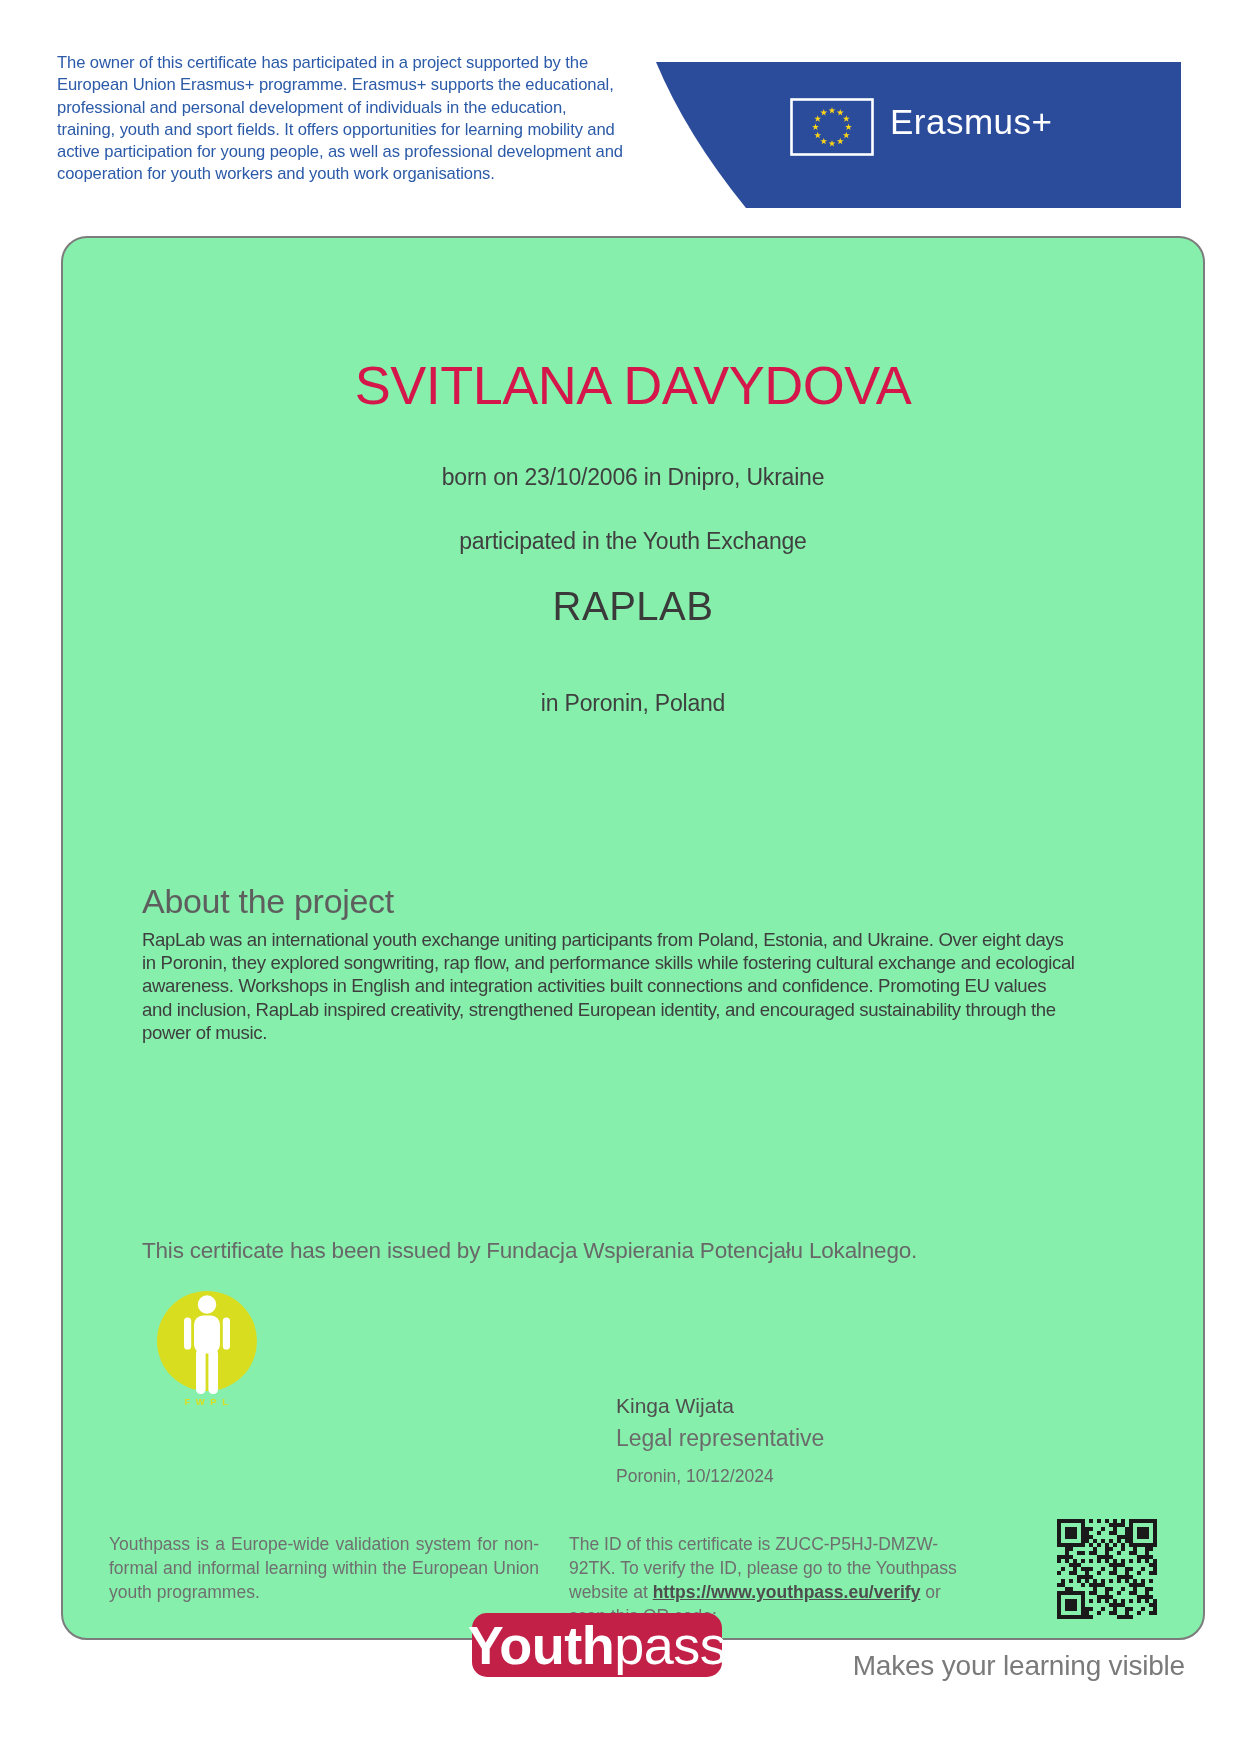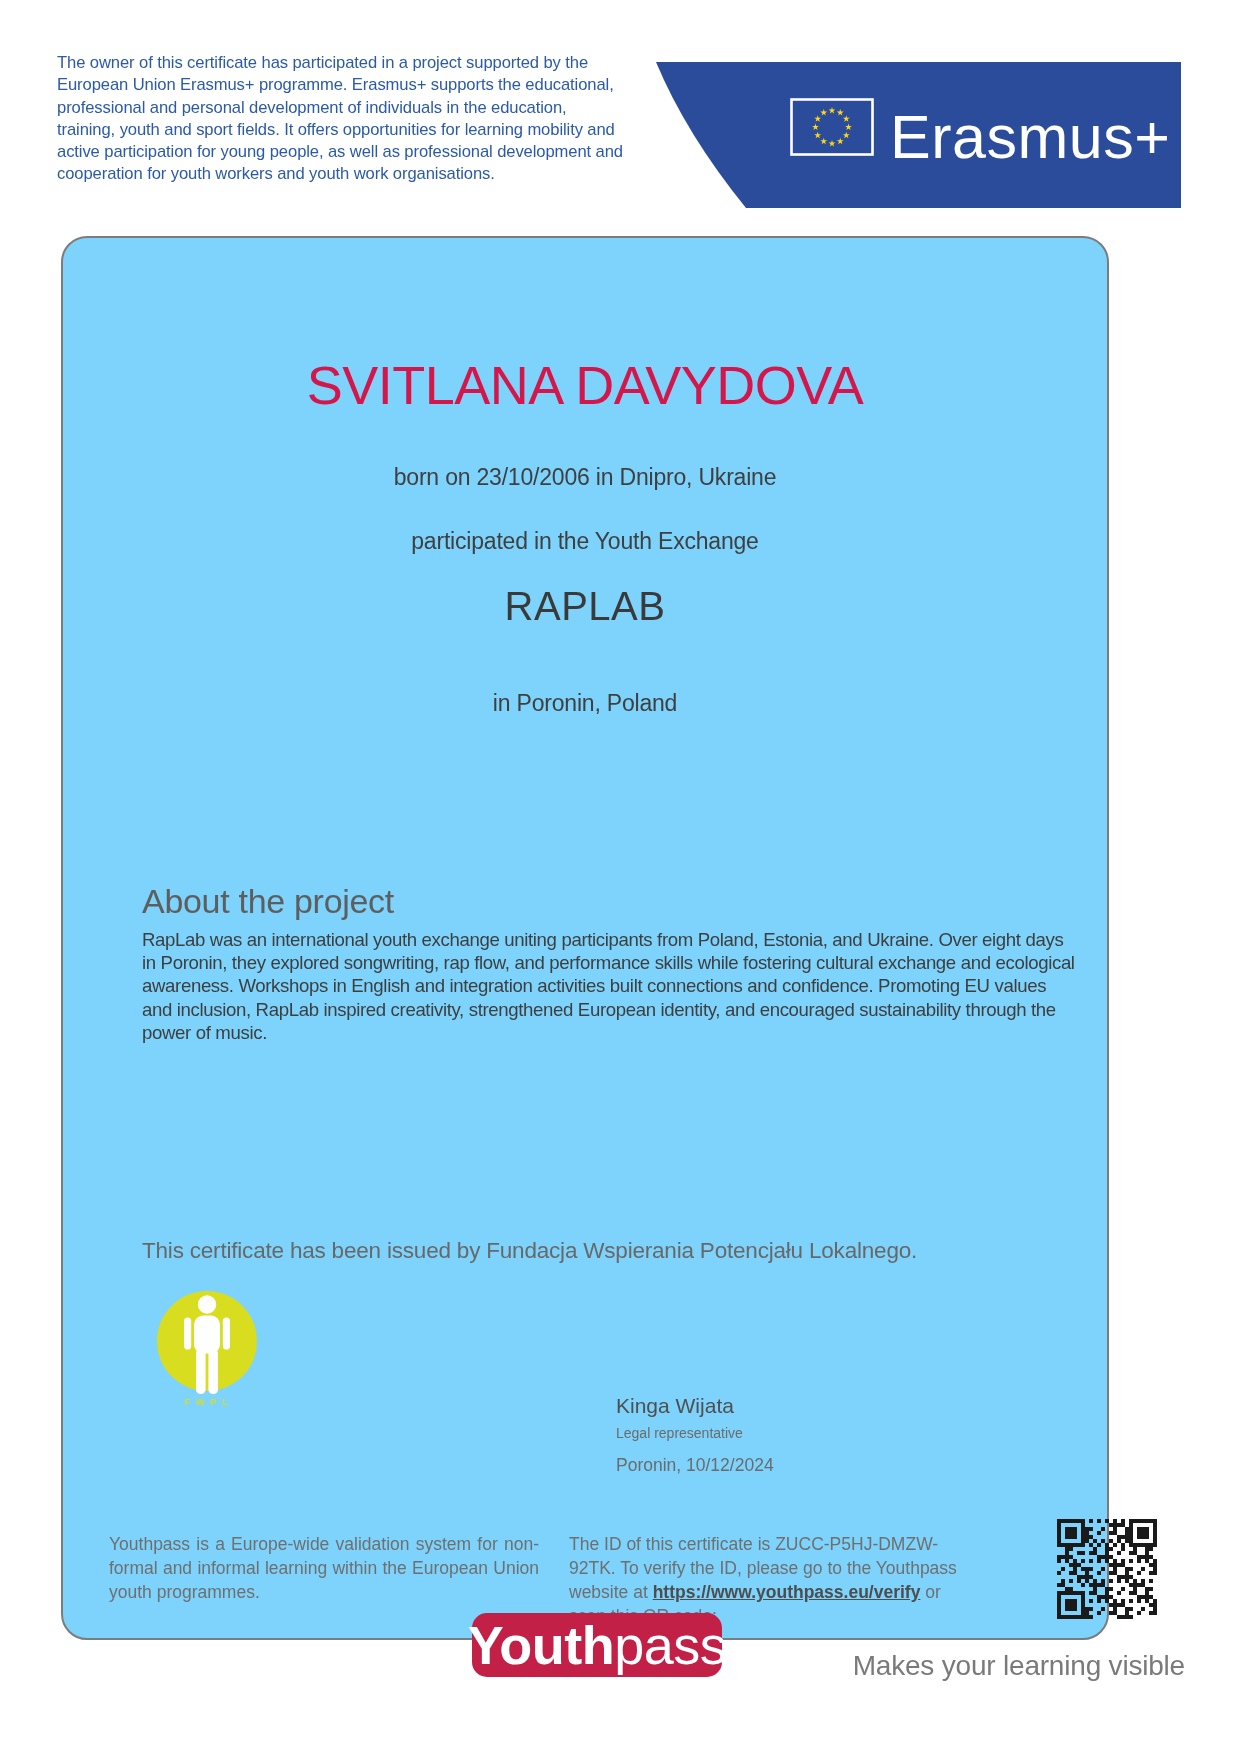--- a/index.html
+++ b/index.html
@@ -14,27 +14,27 @@
   .intro {
     position: absolute; left: 57px; top: 52px; width: 566px;
     font-size: 16.6px; line-height: 22.3px; color: #2B5AA8;
     letter-spacing: -0.1px;
   }
   .banner { position: absolute; left: 618px; top: 62px; width: 563px; height: 146px; }
   .banner svg.shape { position: absolute; inset: 0; }
   .flag { position: absolute; left: 172px; top: 36px; width: 84px; height: 58px; }
   .erasmus-label {
     position: absolute; left: 272px; top: 40px; color: #ffffff;
-    font-size: 61px; font-weight: 400; letter-spacing: 0.5px;
+    font-size: 35px; font-weight: 400; letter-spacing: 0.5px;
   }
 
   
   .card {
-    position: absolute; left: 61px; top: 236px; width: 1048px; height: 1404px;
-    border: 2px solid #7C7C7C; border-radius: 26px; background: #7dd3fc;
+    position: absolute; left: 61px; top: 236px; width: 1144px; height: 1404px;
+    border: 2px solid #7C7C7C; border-radius: 26px; background: #86efac;
   }
   .center-line { position: absolute; left: 0; width: 100%; text-align: center; }
   .holder-name { top: 116px; font-size: 54px; letter-spacing: -0.5px; color: #D5164B; }
   .body-line { font-size: 23px; color: #3F3F3F; letter-spacing: -0.2px; }
   .birth-line { top: 226px; }
   .participation-line { top: 290px; }
   .project-name { top: 346px; font-size: 40px; color: #3A3A3A; letter-spacing: 0.5px; }
   .location-line { top: 452px; }
   .dates-line { top: 514px; }
 
@@ -47,21 +47,21 @@
     font-size: 18.6px; line-height: 23.2px; color: #3E3E3E; letter-spacing: -0.35px;
   }
   .issuer-line {
     position: absolute; left: 79px; top: 1000px;
     font-size: 22.5px; color: #686868; letter-spacing: -0.2px;
   }
   .fwpl-logo { position: absolute; left: 94px; top: 1053px; width: 100px; height: 118px; }
 
   .signature { position: absolute; left: 553px; top: 1156px; }
   .sig-name { font-size: 21px; color: #4F4F4F; }
-  .sig-role { font-size: 14px; color: #6B6B6B; margin-top: 7px; }
+  .sig-role { font-size: 23px; color: #6B6B6B; margin-top: 7px; }
   .sig-place { font-size: 17.5px; color: #6B6B6B; margin-top: 14px; }
 
   .footer-left {
     position: absolute; left: 46px; top: 1294px; width: 430px;
     font-size: 17.5px; line-height: 24px; color: #6F6F6F; text-align: justify;
   }
   .footer-right {
     position: absolute; left: 506px; top: 1294px; width: 400px;
     font-size: 17.5px; line-height: 24px; color: #6F6F6F;
   }

